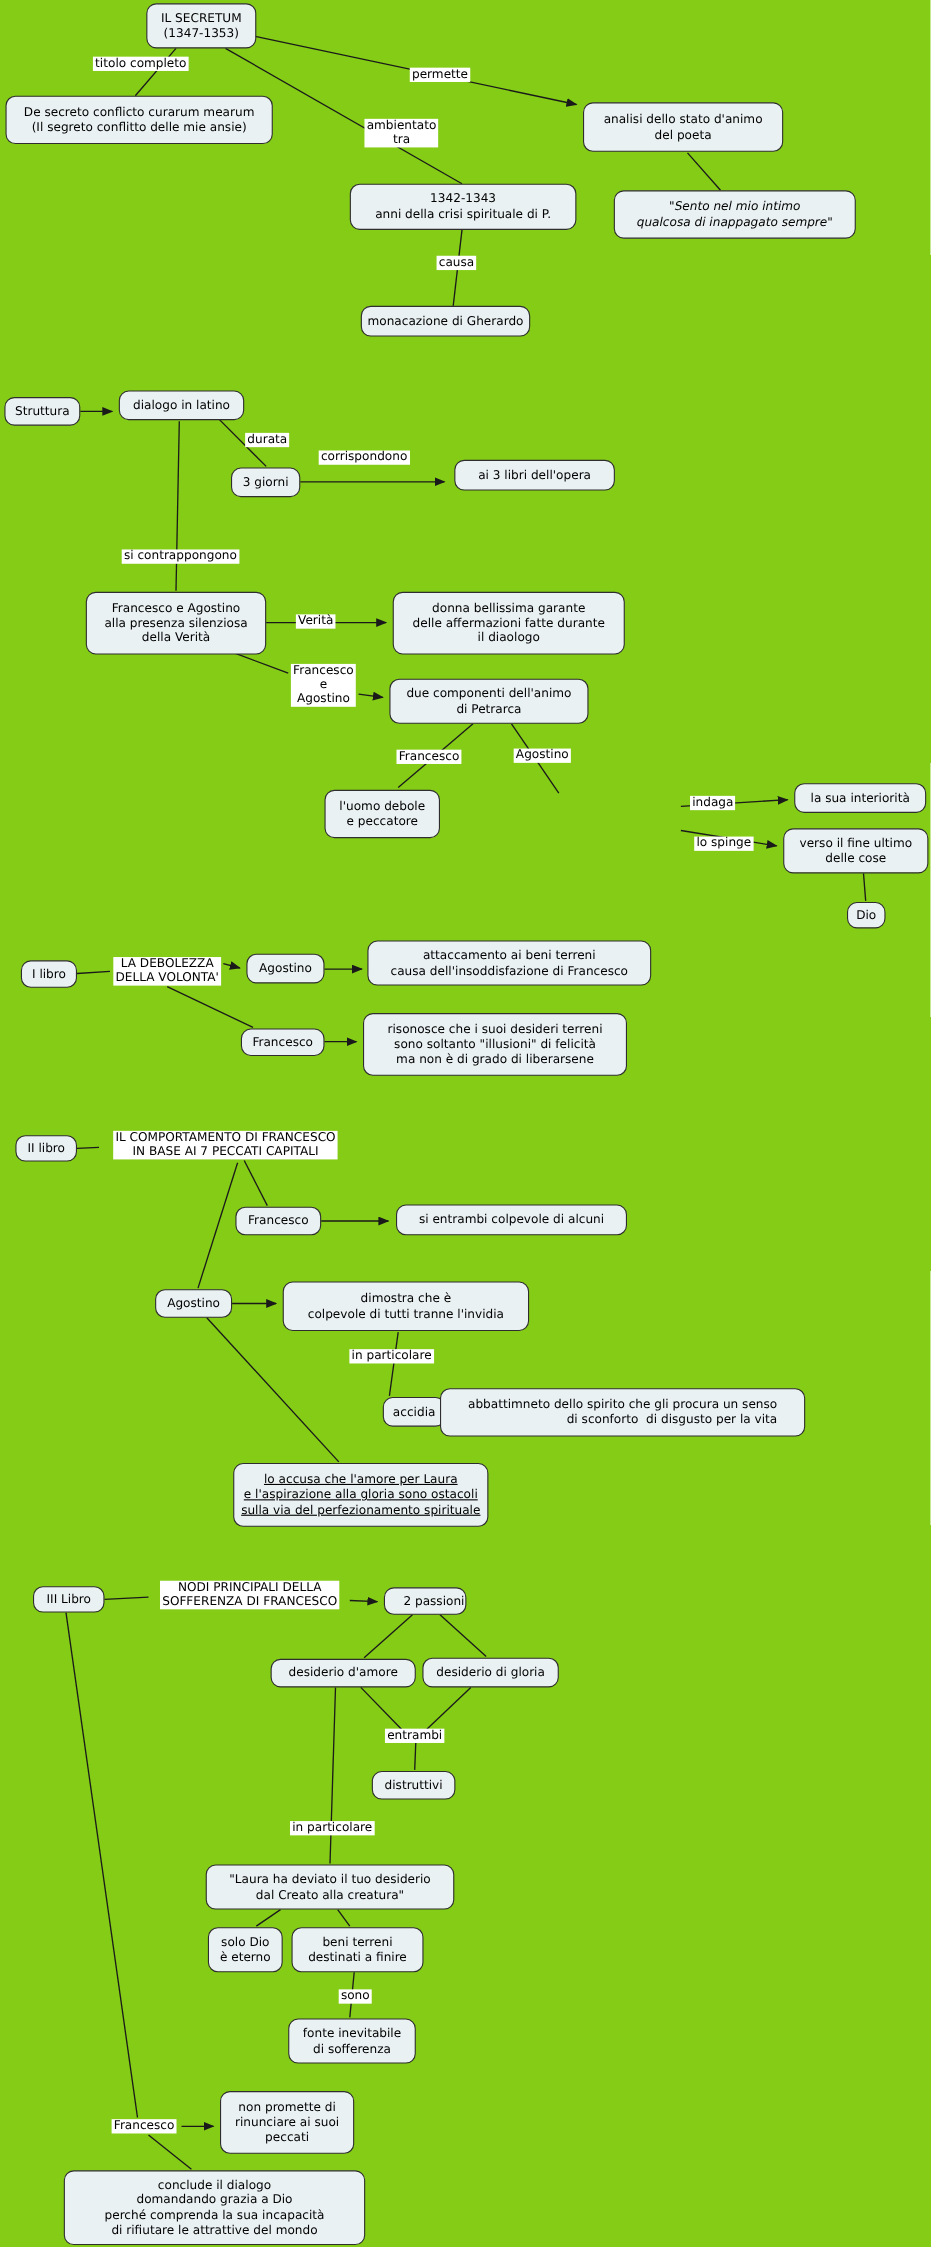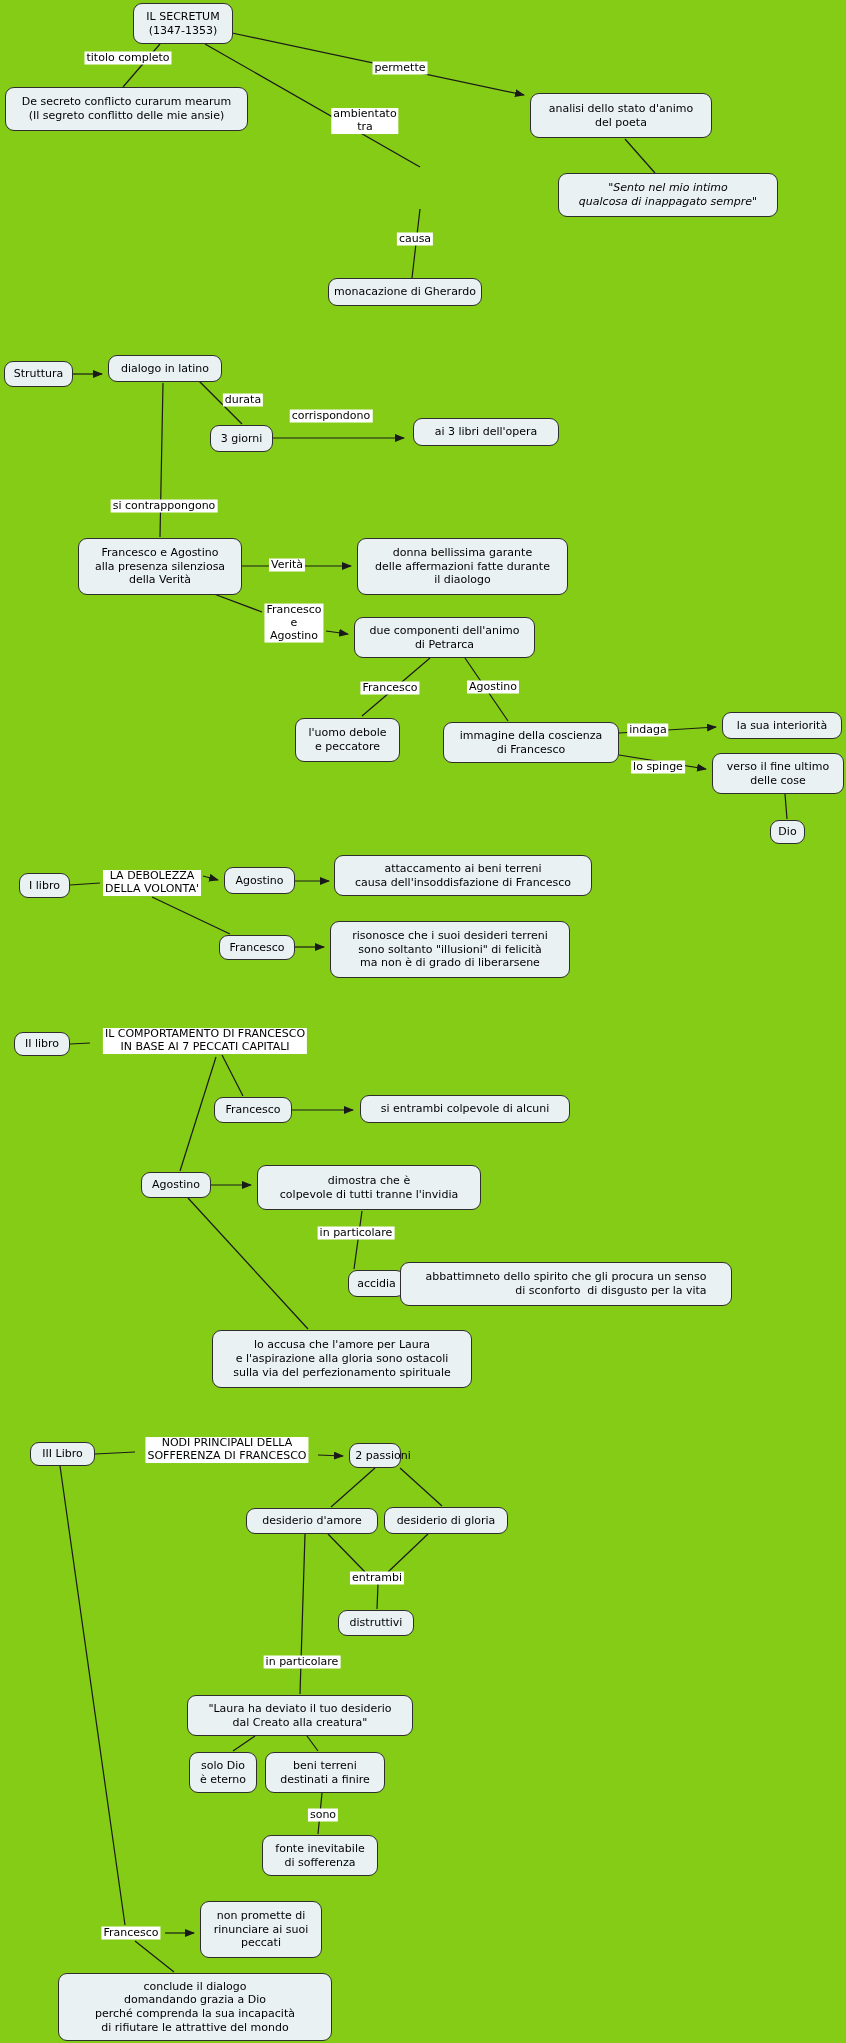--- a/index.html
+++ b/index.html
@@ -90,42 +90,42 @@
     <line x1="322" y1="1793" x2="318" y2="1834"></line>
     <line x1="60" y1="1466" x2="125" y2="1925"></line>
     <line x1="165" y1="1933" x2="194" y2="1933" marker-end="url(#arw)"></line>
     <line x1="135" y1="1941" x2="174" y2="1972"></line>
   </svg>
 
   <div class="box" style="left:133px;top:3px;width:100px;height:41px;">IL SECRETUM
 (1347-1353)</div>
   <div class="box" style="left:5px;top:87px;width:243px;height:44px;">De secreto conflicto curarum mearum
 (Il segreto conflitto delle mie ansie)</div>
+  <div class="box" style="left:318px;top:167px;width:206px;height:42px;">1342-1343
+anni della crisi spirituale di P.</div>
   <div class="box" style="left:530px;top:93px;width:182px;height:45px;">analisi dello stato d'animo
 del poeta</div>
   <div class="box italic" style="left:558px;top:173px;width:220px;height:44px;">"Sento nel mio intimo
 qualcosa di inappagato sempre"</div>
   <div class="box" style="left:328px;top:278px;width:154px;height:28px;">monacazione di Gherardo</div>
 
   <div class="box" style="left:4px;top:361px;width:69px;height:26px;">Struttura</div>
   <div class="box" style="left:108px;top:355px;width:114px;height:27px;">dialogo in latino</div>
   <div class="box" style="left:210px;top:425px;width:63px;height:27px;">3 giorni</div>
   <div class="box" style="left:413px;top:418px;width:146px;height:28px;">ai 3 libri dell'opera</div>
   <div class="box" style="left:78px;top:538px;width:164px;height:57px;">Francesco e Agostino
 alla presenza silenziosa
 della Verità</div>
   <div class="box" style="left:357px;top:538px;width:211px;height:57px;">donna bellissima garante
 delle affermazioni fatte durante
 il diaologo</div>
   <div class="box" style="left:354px;top:617px;width:181px;height:41px;">due componenti dell'animo
 di Petrarca</div>
   <div class="box" style="left:295px;top:718px;width:105px;height:44px;">l'uomo debole
 e peccatore</div>
-  <div class="box" style="left:443px;top:722px;width:176px;height:41px;">immagine della coscienza
-di Francesco</div>
   <div class="box" style="left:722px;top:712px;width:120px;height:27px;">la sua interiorità</div>
   <div class="box" style="left:712px;top:753px;width:132px;height:41px;">verso il fine ultimo
 delle cose</div>
   <div class="box" style="left:770px;top:820px;width:35px;height:24px;">Dio</div>
 
   <div class="box" style="left:19px;top:873px;width:51px;height:25px;">I libro</div>
   <div class="box" style="left:224px;top:867px;width:71px;height:27px;">Agostino</div>
   <div class="box" style="left:334px;top:855px;width:258px;height:41px;">attaccamento ai beni terreni
 causa dell'insoddisfazione di Francesco</div>
   <div class="box" style="left:219px;top:935px;width:76px;height:25px;">Francesco</div>
@@ -135,26 +135,26 @@
 
   <div class="box" style="left:14px;top:1032px;width:56px;height:24px;">II libro</div>
   <div class="box" style="left:214px;top:1097px;width:78px;height:26px;">Francesco</div>
   <div class="box" style="left:360px;top:1095px;width:210px;height:28px;">si entrambi colpevole di alcuni</div>
   <div class="box" style="left:141px;top:1172px;width:70px;height:26px;">Agostino</div>
   <div class="box" style="left:257px;top:1165px;width:224px;height:45px;">dimostra che è
 colpevole di tutti tranne l'invidia</div>
   <div class="box" style="left:324px;top:1270px;width:57px;height:27px;margin-left:24px;">accidia</div>
   <div class="box" style="left:400px;top:1262px;width:332px;height:44px;text-align:right;">abbattimneto dello spirito che gli procura un senso
 di sconforto  di disgusto per la vita</div>
-  <div class="box" style="left:212px;top:1330px;width:260px;height:58px;">lo accusa che l'amore per Laura
+  <div class="box" style="left:212px;top:1330px;width:232px;height:58px;text-decoration:underline;">lo accusa che l'amore per Laura
 e l'aspirazione alla gloria sono ostacoli
 sulla via del perfezionamento spirituale</div>
 
   <div class="box" style="left:30px;top:1442px;width:65px;height:24px;">III Libro</div>
-  <div class="box" style="left:349px;top:1443px;width:52px;height:25px;padding-left:20px;">2 passioni</div>
+  <div class="box" style="left:349px;top:1443px;width:75px;height:25px;padding-left:20px;">2 passioni</div>
   <div class="box" style="left:246px;top:1508px;width:132px;height:26px;">desiderio d'amore</div>
   <div class="box" style="left:384px;top:1507px;width:124px;height:27px;">desiderio di gloria</div>
   <div class="box" style="left:338px;top:1610px;width:76px;height:26px;">distruttivi</div>
   <div class="box" style="left:187px;top:1695px;width:226px;height:41px;">"Laura ha deviato il tuo desiderio
 dal Creato alla creatura"</div>
   <div class="box" style="left:189px;top:1752px;width:68px;height:41px;">solo Dio
 è eterno</div>
   <div class="box" style="left:265px;top:1752px;width:120px;height:41px;">beni terreni
 destinati a finire</div>
   <div class="box" style="left:262px;top:1835px;width:116px;height:41px;">fonte inevitabile

